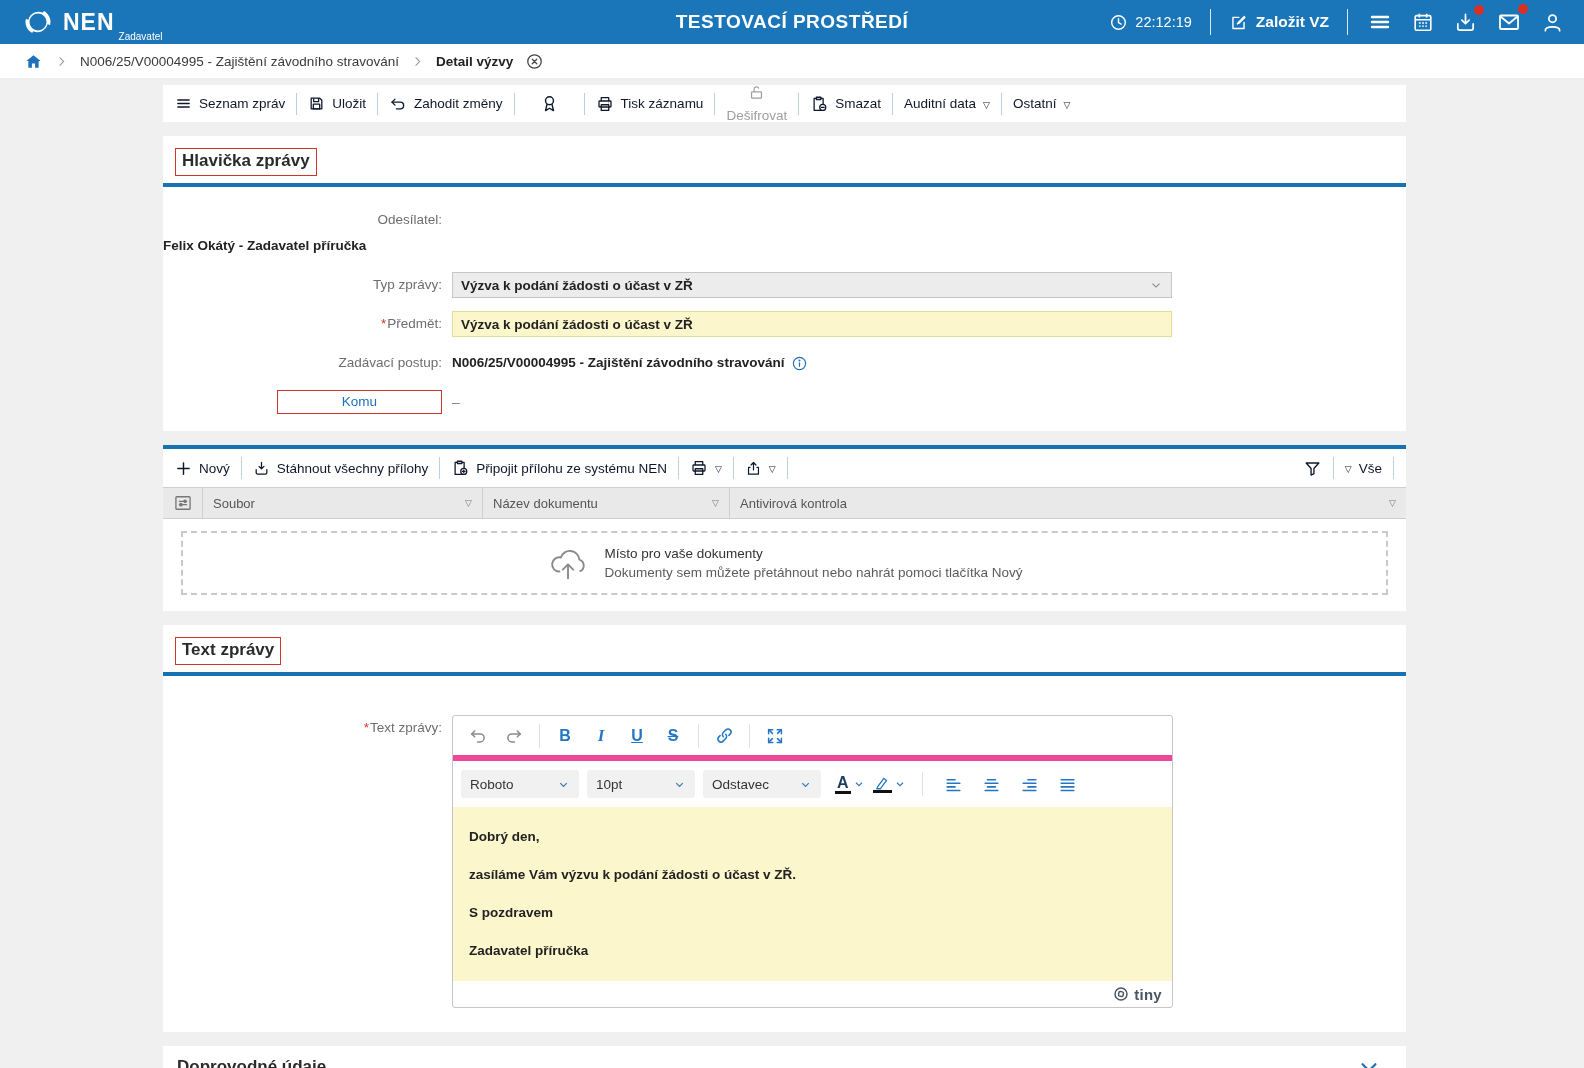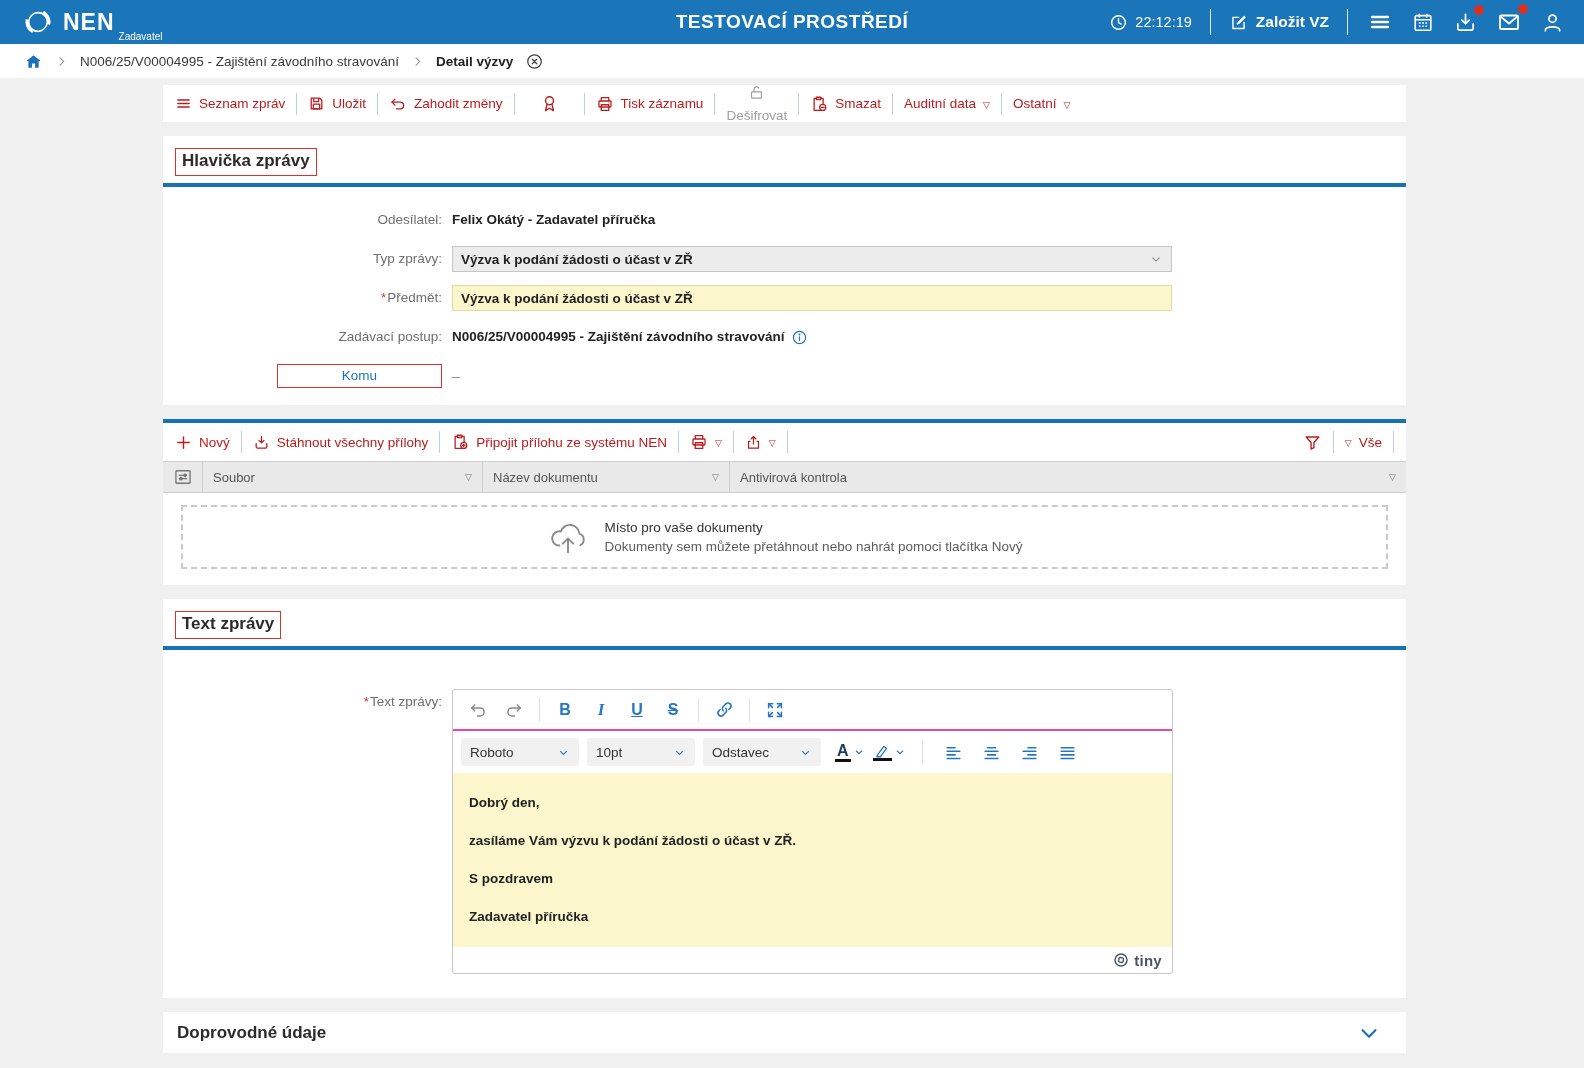--- a/index.html
+++ b/index.html
@@ -44,21 +44,21 @@
 
   
   .content { margin-left:163px; width:1243px; }
   .card { background:#fff; }
 
   
   .toolbar-card {
     margin-top:7px; height:37px; display:flex; align-items:center;
     padding:0 12px; gap:11px;
   }
-  .tb-item { display:flex; align-items:center; gap:7px; color:#b91c1c; font-size:13.5px; cursor:pointer; white-space:nowrap; }
+  .tb-item { display:flex; align-items:center; gap:7px; color:#0f172a; font-size:13.5px; cursor:pointer; white-space:nowrap; }
   .tb-item.disabled { color:#9e9e9e; cursor:default;flex-direction:column; }
   .tb-sep { width:1px; height:22px; background:#bdd0e0; }
   .dd-mark { font-size:9px; position:relative; top:1px; }
 
   
   .section { margin-top:14px; }
   .sec-head { padding:12px 12px 7px 12px; display:flex; align-items:center; }
   .sec-title { font-size:17px; font-weight:bold; color:#2b2b2b; }
   .red-box { display:inline-block; border:1px solid #d0342c; padding:2px 6px 4px 6px; }
   .sec-underline { height:4px; background:#1672b0; }
@@ -108,21 +108,21 @@
   }
   .dz-text .dz-title { font-size:13.5px; font-weight:normal; color:#333; }
   .dz-text .dz-sub { font-size:13.5px; color:#5c5c5c; margin-top:4px; }
 
   
   .editor-row { margin-top:39px; padding-bottom:24px; }
   .editor {
     width:721px; border:1px solid #c6c6c6; border-radius:3px; background:#fff; overflow:hidden;
   }
   .ed-tb1 { height:39px; display:flex; align-items:center; padding:0 10px; gap:6px; }
-  .ed-tb2 { height:44px; display:flex; align-items:center; padding:0 8px; gap:8px; border-top:2px solid #ec4899; }
+  .ed-tb2 { height:52px; display:flex; align-items:center; padding:0 8px; gap:8px; border-top:6px solid #ec4899; }
   .ed-btn { width:30px; height:28px; display:flex; align-items:center; justify-content:center; cursor:pointer; color:#2276c3; }
   .ed-btn.gray { color:#8a8a8a; }
   .ed-sep { width:1px; height:24px; background:#e0e0e0; margin:0 4px; }
   .glyph { font-size:16px; font-weight:bold; }
   .glyph.i { font-style:italic; font-family:"Liberation Serif", serif; font-size:17px; }
   .glyph.u { text-decoration:underline; }
   .glyph.s { text-decoration:line-through; }
   .ed-chip {
     height:28px; background:#f1f1f1; border-radius:3px; display:flex; align-items:center;
     padding:0 9px; font-size:13.5px; color:#333; cursor:pointer; gap:8px;
@@ -342,21 +342,21 @@
       <span class="dd-mark">▽</span>
     </div>
   </div>
 
   <div class="card section hl-pad-bottom">
     <div class="sec-head">
       <span class="sec-title red-box">Hlavička zprávy</span>
     </div>
     <div class="sec-underline"></div>
 
-    <div class="frow" style="margin-top:20px;">
+    <div class="frow" style="margin-top:20px;flex-direction:column;">
       <div class="flabel">Odesílatel:</div>
       <div class="fvalue">Felix Okátý - Zadavatel příručka</div>
     </div>
 
     <div class="frow">
       <div class="flabel">Typ zprávy:</div>
       <div class="select-box">
         <span>Výzva k podání žádosti o účast v ZŘ</span>
         <span class="chev">
           <svg width="14" height="14" viewBox="0 0 24 24" fill="none" stroke="currentColor" stroke-width="2">

